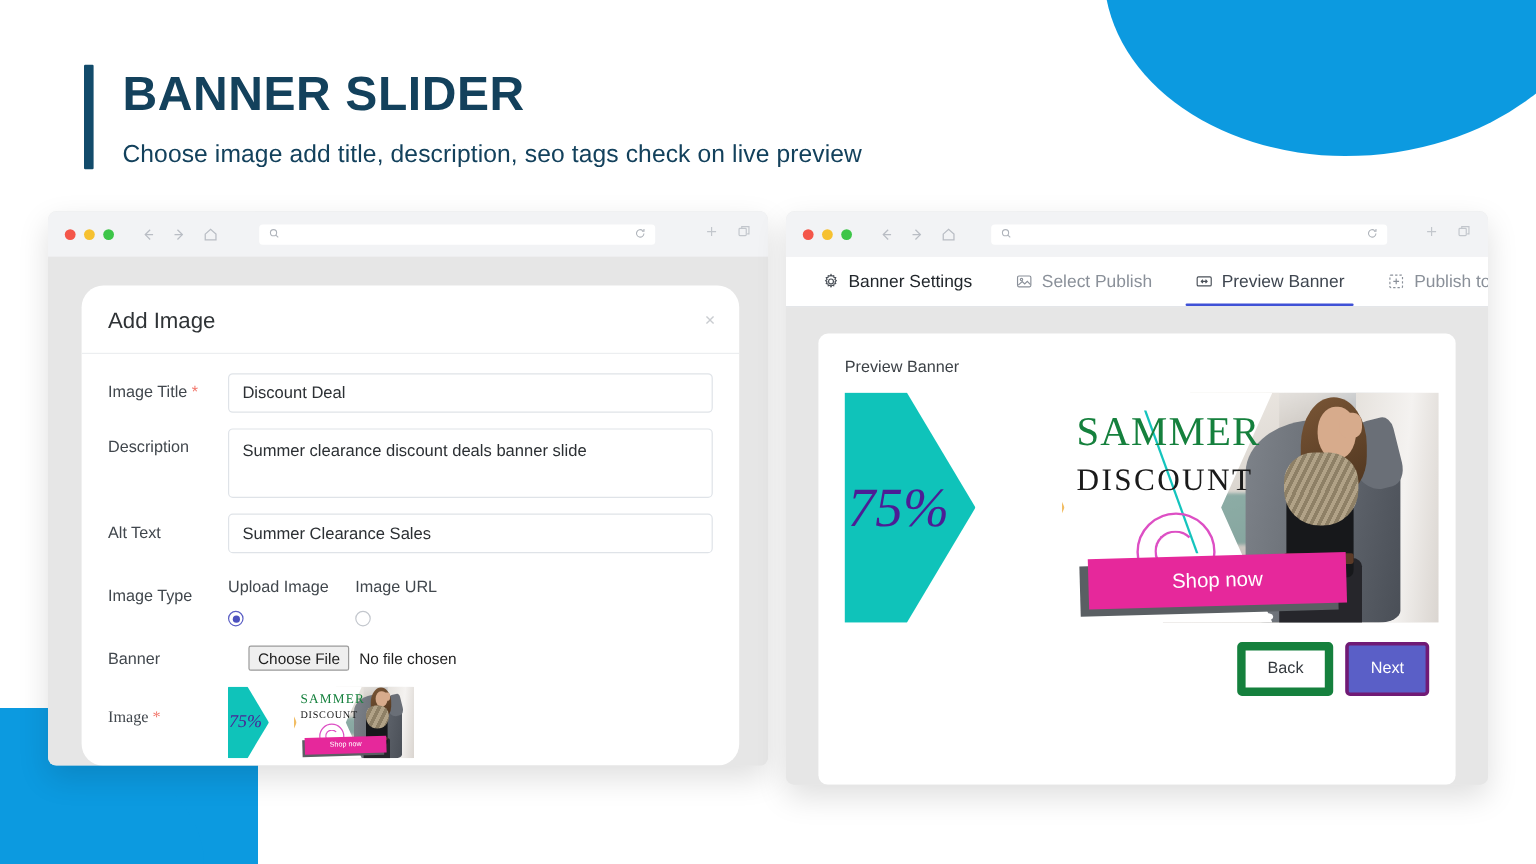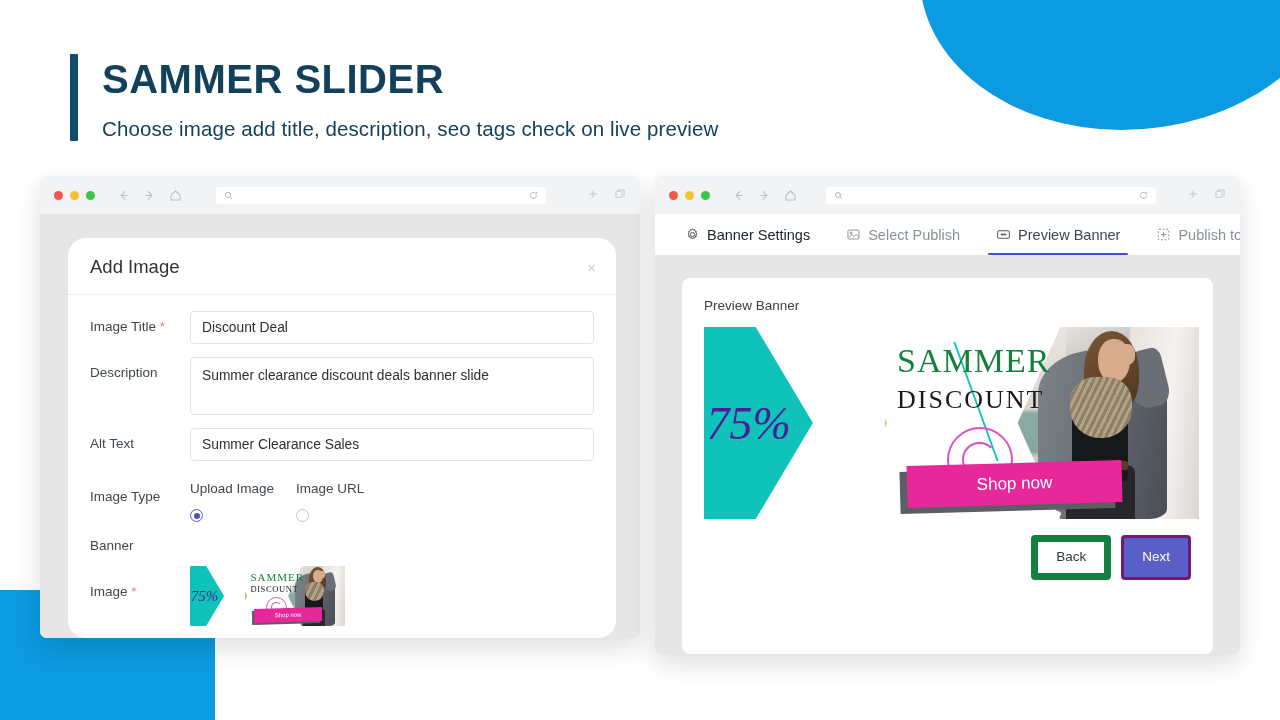--- a/index.html
+++ b/index.html
@@ -187,21 +187,21 @@
     border-radius: 2px;
     font-size: 12.8px;
     color: #1d1d1d;
     padding: 2px 7px;
     font-family: "Liberation Sans", sans-serif;
     cursor: pointer;
   }
   .fname { font-size: 12.8px; color: #1d1d1d; margin-left: 8px; }
 
   #image-row { margin-top: 6px; }
-  #image-row .form-label { padding-top: 18px; }
+  #image-row .form-label { padding-top: 18px; font-family: Liberation Serif, serif; }
 
   
   .banner {
     position: relative;
     overflow: hidden;
     background: #ffffff;
   }
   .bn-photo {
     position: absolute; right: 0; top: 0; bottom: 0;
     width: 46.5%;
@@ -424,21 +424,21 @@
 <body>
 
 <div class="deco" id="deco-topright"></div>
 <div class="deco" id="deco-bottomleft-a"></div>
 <div class="deco" id="deco-bottomleft-b"></div>
 <div class="deco" id="deco-bottomleft-c"></div>
 
 <div id="page-header">
   <div id="header-bar"></div>
   <div id="header-text">
-    <div id="page-title">SAMMER SLIDER</div>
+    <div id="page-title">BANNER SLIDER</div>
     <div id="page-subtitle">Choose image add title, description, seo tags check on live preview</div>
   </div>
 </div>
 
 <div class="browser" id="browser-left">
 
   <div class="chrome-bar">
     <div class="lights">
       <span class="light l-red"></span>
       <span class="light l-yel"></span>
@@ -538,20 +538,24 @@
               <div class="radio-opt">
                 <div class="rlabel">Image URL</div>
                 <div class="radio-mark"></div>
               </div>
             </div>
           </div>
         </div>
 
         <div class="form-row" id="banner-row">
           <div class="form-label" style="padding-top:0">Banner</div>
+          <div class="field" style="display:flex;align-items:center">
+            <button class="filebtn">Choose File</button>
+            <span class="fname">No file chosen</span>
+          </div>
         </div>
 
         <div class="form-row" id="image-row">
           <div class="form-label">
             <span>Image</span>
             <span class="req">*</span>
           </div>
           <div class="field">
             <div class="banner" id="thumb-banner">
               <div class="bn-photo">

